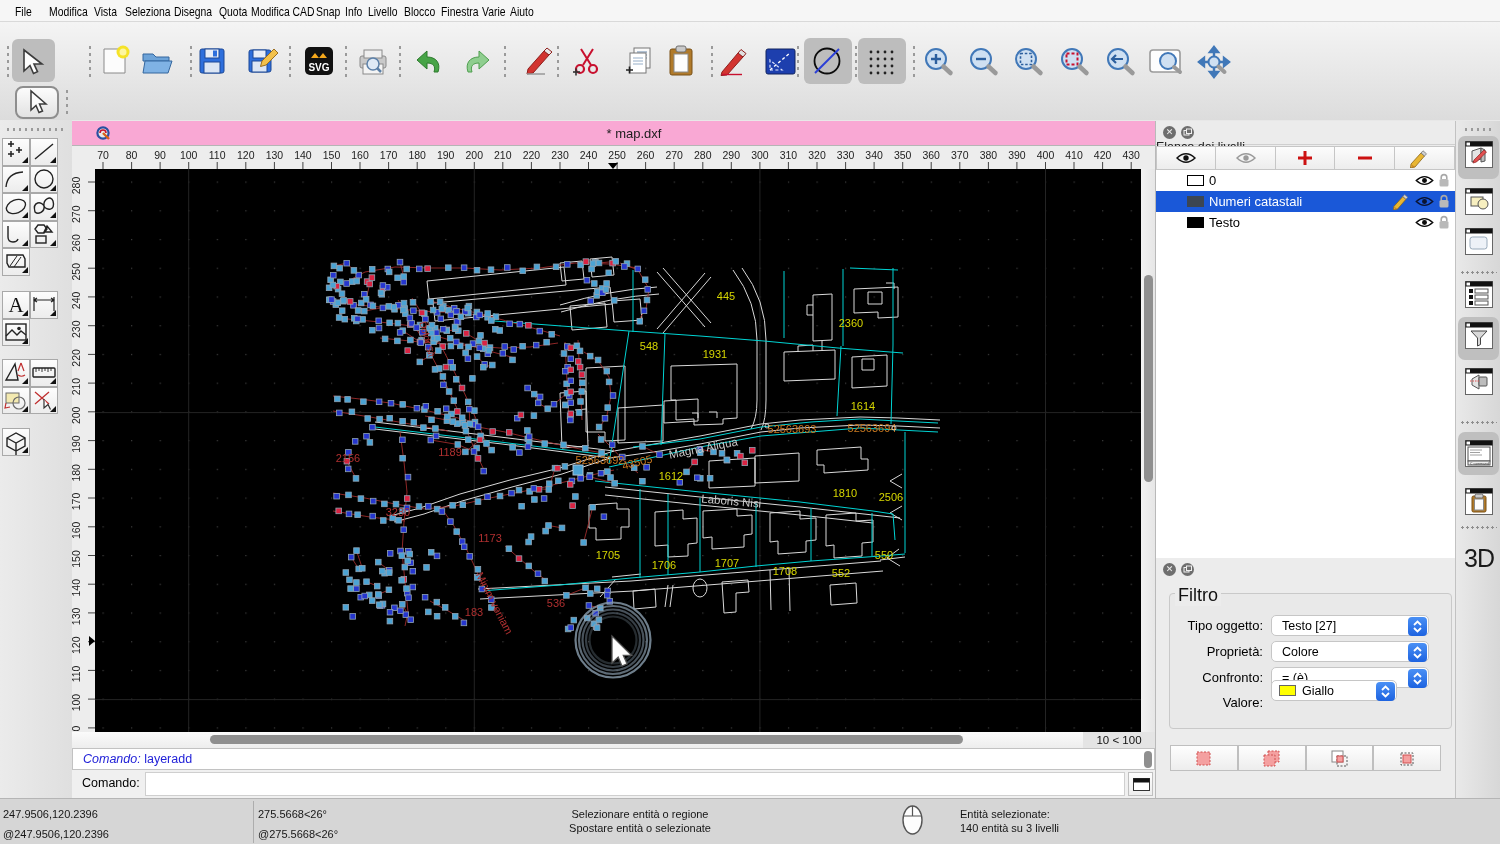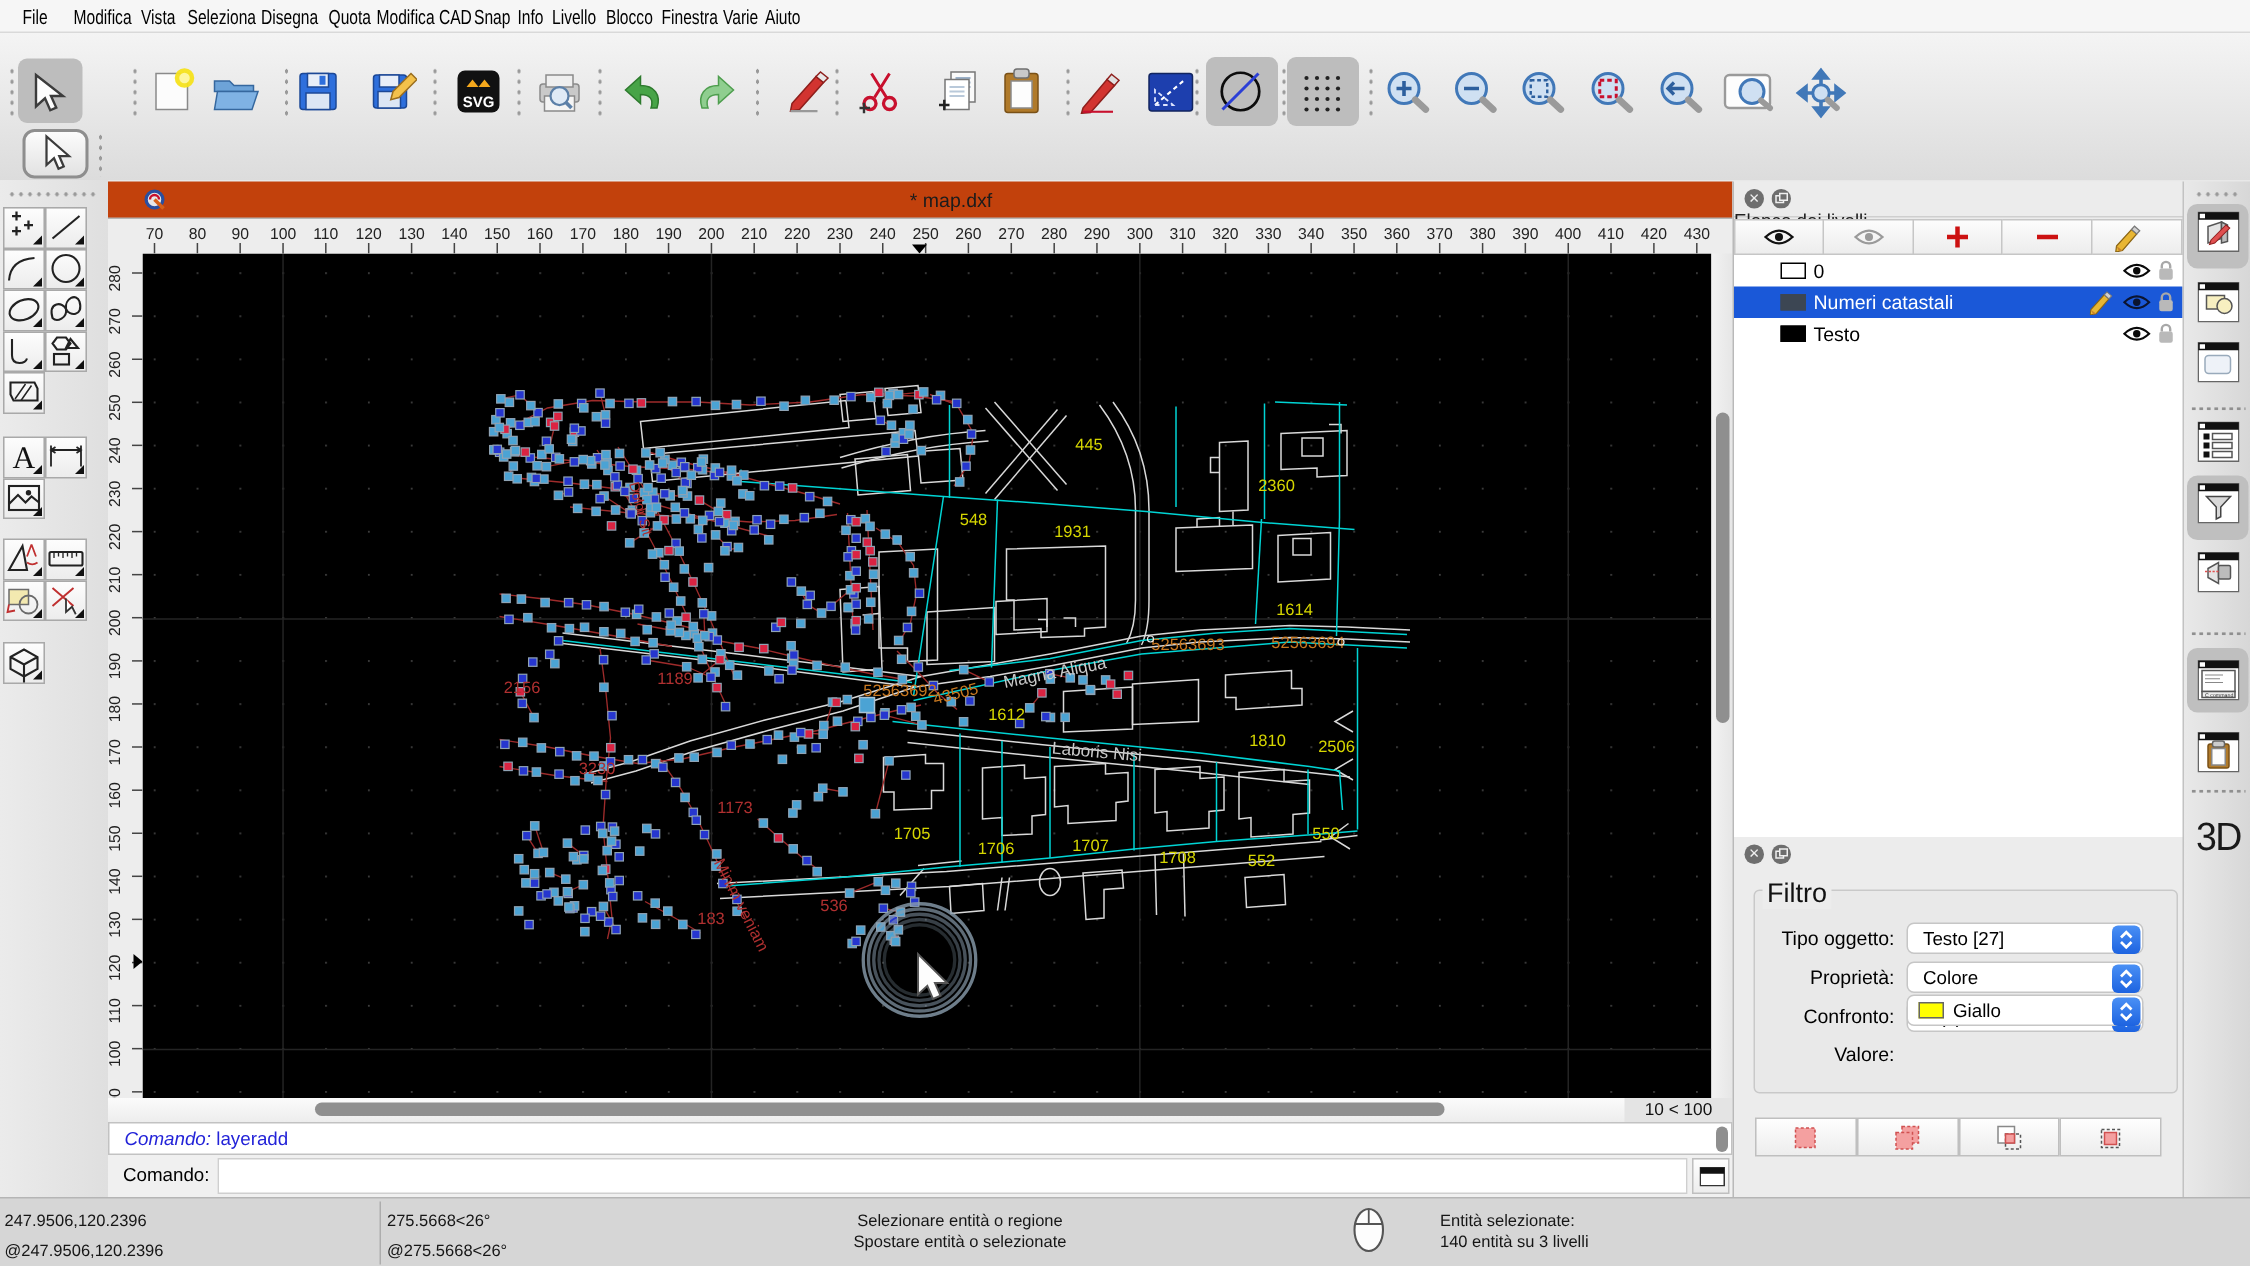--- a/index.html
+++ b/index.html
@@ -8,21 +8,21 @@
 #menubar{left:0;top:0;width:1500px;height:22px;background:#f6f6f6;border-bottom:1px solid #d9d9d9;}
 .mi{position:absolute;top:3.5px;font-size:13.5px;color:#000;transform:scaleX(0.77);transform-origin:0 0;white-space:nowrap;}
 #toolbar{left:0;top:22px;width:1500px;height:98px;background:linear-gradient(#f4f4f4,#dcdcdc);}
 .tsel{position:absolute;background:#bdbdbd;border-radius:6px;}
 .vsep{position:absolute;top:44px;width:2px;height:36px;
  background-image:radial-gradient(circle,#9a9a9a 35%,transparent 40%);background-size:2px 7px;}
 #palette{left:0;top:120px;width:72px;height:678px;background:linear-gradient(90deg,#ebebeb,#dfdfdf);}
 .pbtn{position:absolute;width:28px;height:27.5px;background:linear-gradient(#fdfdfd,#ececec);
  border:1px solid #a9a9a9;}
 #mapwin{left:72px;top:121px;width:1083px;height:677px;background:#ededed;}
-#wtitle{position:absolute;left:0;top:0;width:1083px;height:25px;background:#c2410c;
+#wtitle{position:absolute;left:0;top:0;width:1083px;height:25px;background:#f9a8d4;
  border-bottom:1px solid #b5b5b5;}
 #wtitle span{position:absolute;left:487px;top:5px;font-size:13px;color:#1c1c1c;width:150px;text-align:center;}
 #rpanel{left:1155px;top:121px;width:300px;height:677px;background:#ececec;border-left:1px solid #b9b9b9;}
 #dock{left:1455px;top:121px;width:45px;height:677px;background:linear-gradient(90deg,#e9e9e9,#d7d7d7);border-left:1px solid #c2c2c2;}
 .ptitle{position:absolute;width:300px;height:24px;background:#ececec;border-bottom:1px solid #cfcfcf;}
 .ptitle .tt{position:absolute;top:19px;width:100%;font-size:12.5px;color:#222;}
 .circbtn{position:absolute;width:13px;height:13px;border-radius:50%;background:#6e6e6e;color:#f0f0f0;
  font-size:9px;line-height:13px;text-align:center;}
 .lrow{position:absolute;left:0;width:299px;height:21px;font-size:13px;color:#000;}
 .combo{position:absolute;height:21px;background:#fff;border:1px solid #c6c6c6;border-radius:5px;
@@ -1292,21 +1292,21 @@
 <div class="combo" style="left:115px;top:546px;width:158px">
         <span style="position:absolute;left:10px;top:3px">= (è)</span>
         <div class="sp">
           <svg width="11" height="13" viewBox="0 0 11 13" style="position:absolute;left:4px;top:3px">
             <path d="M2,5 L5.5,1.5 L9,5" fill="none" stroke="#fff" stroke-width="1.8"></path>
             <path d="M2,8 L5.5,11.5 L9,8" fill="none" stroke="#fff" stroke-width="1.8"></path>
           </svg>
         </div>
       </div>
 <div class="flabel" style="left:17px;top:574px">Valore:</div>
-<div class="combo" style="left:115px;top:542px;width:158px">
+<div class="combo" style="left:115px;top:559px;width:126px">
         <div style="position:absolute;left:7px;top:4px;width:17px;height:11px;background:#ffff00;border:1px solid #666"></div>
         <span style="position:absolute;left:30px;top:3px">Giallo</span>
         <div class="sp">
           <svg width="11" height="13" viewBox="0 0 11 13" style="position:absolute;left:4px;top:3px">
             <path d="M2,5 L5.5,1.5 L9,5" fill="none" stroke="#fff" stroke-width="1.8"></path>
             <path d="M2,8 L5.5,11.5 L9,8" fill="none" stroke="#fff" stroke-width="1.8"></path>
           </svg>
         </div>
       </div>
 <div class="fbtn" style="left:14.0px;top:624px;width:67.8px;height:26px"></div>

